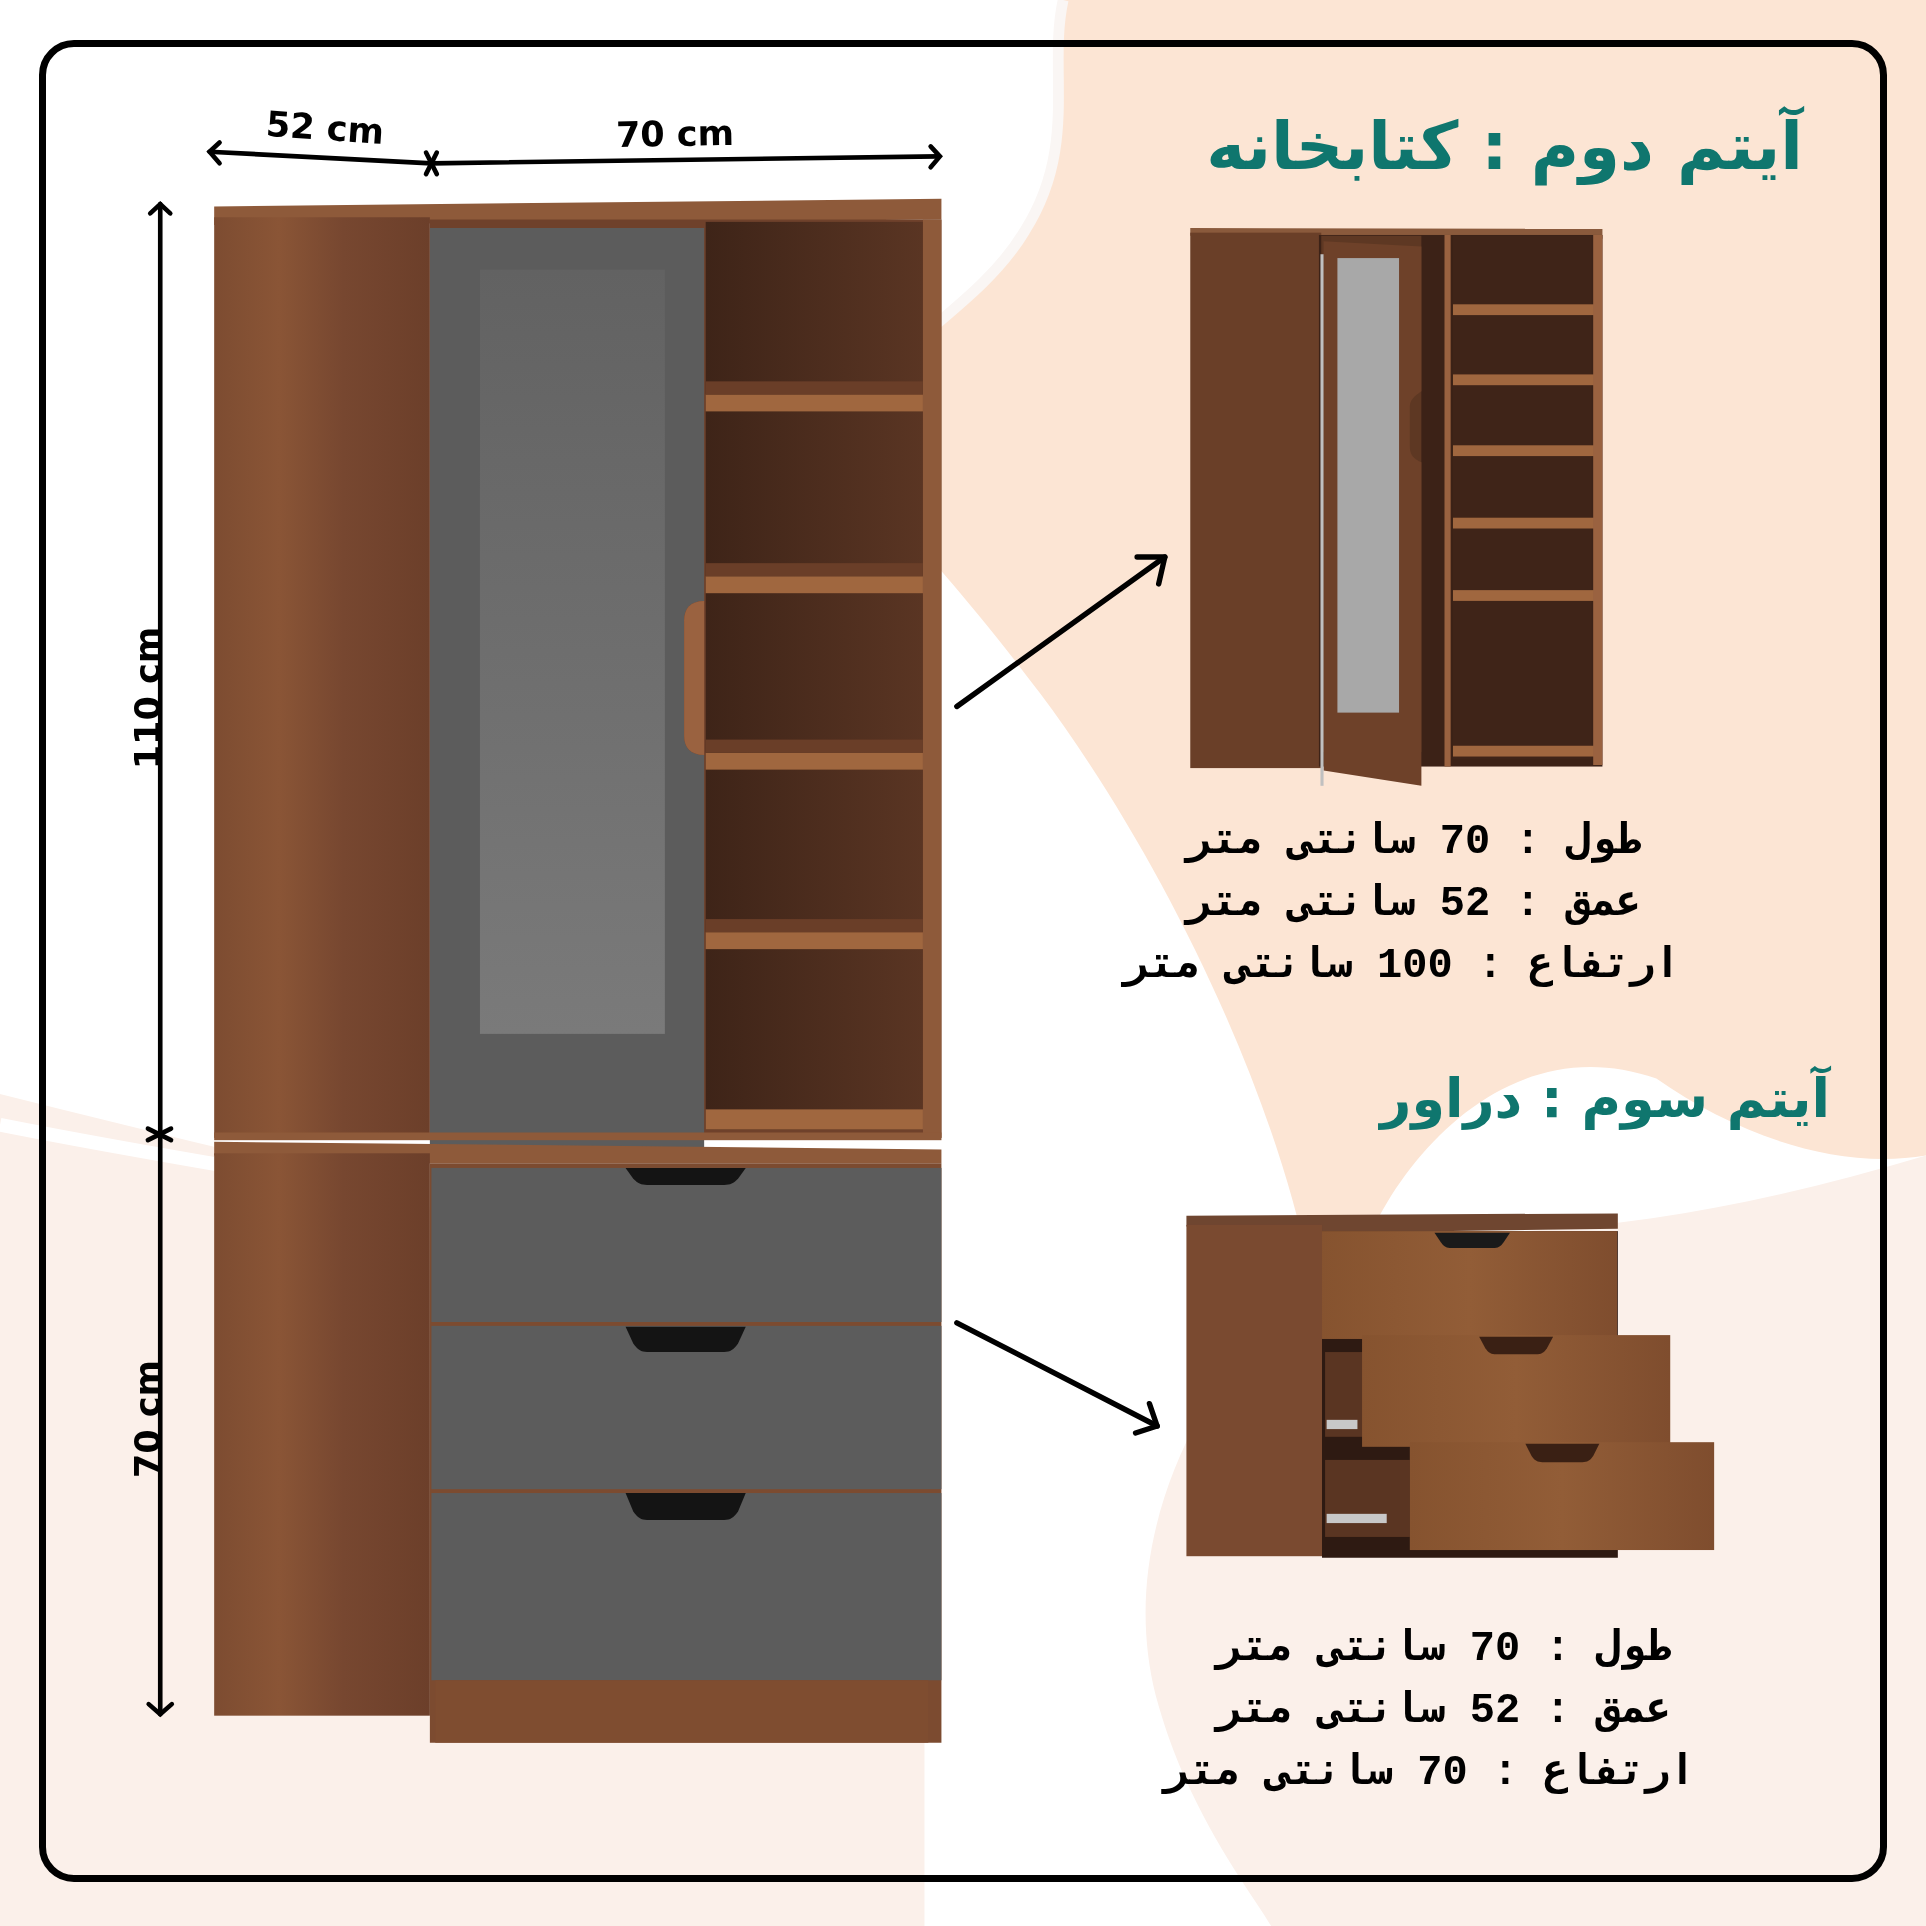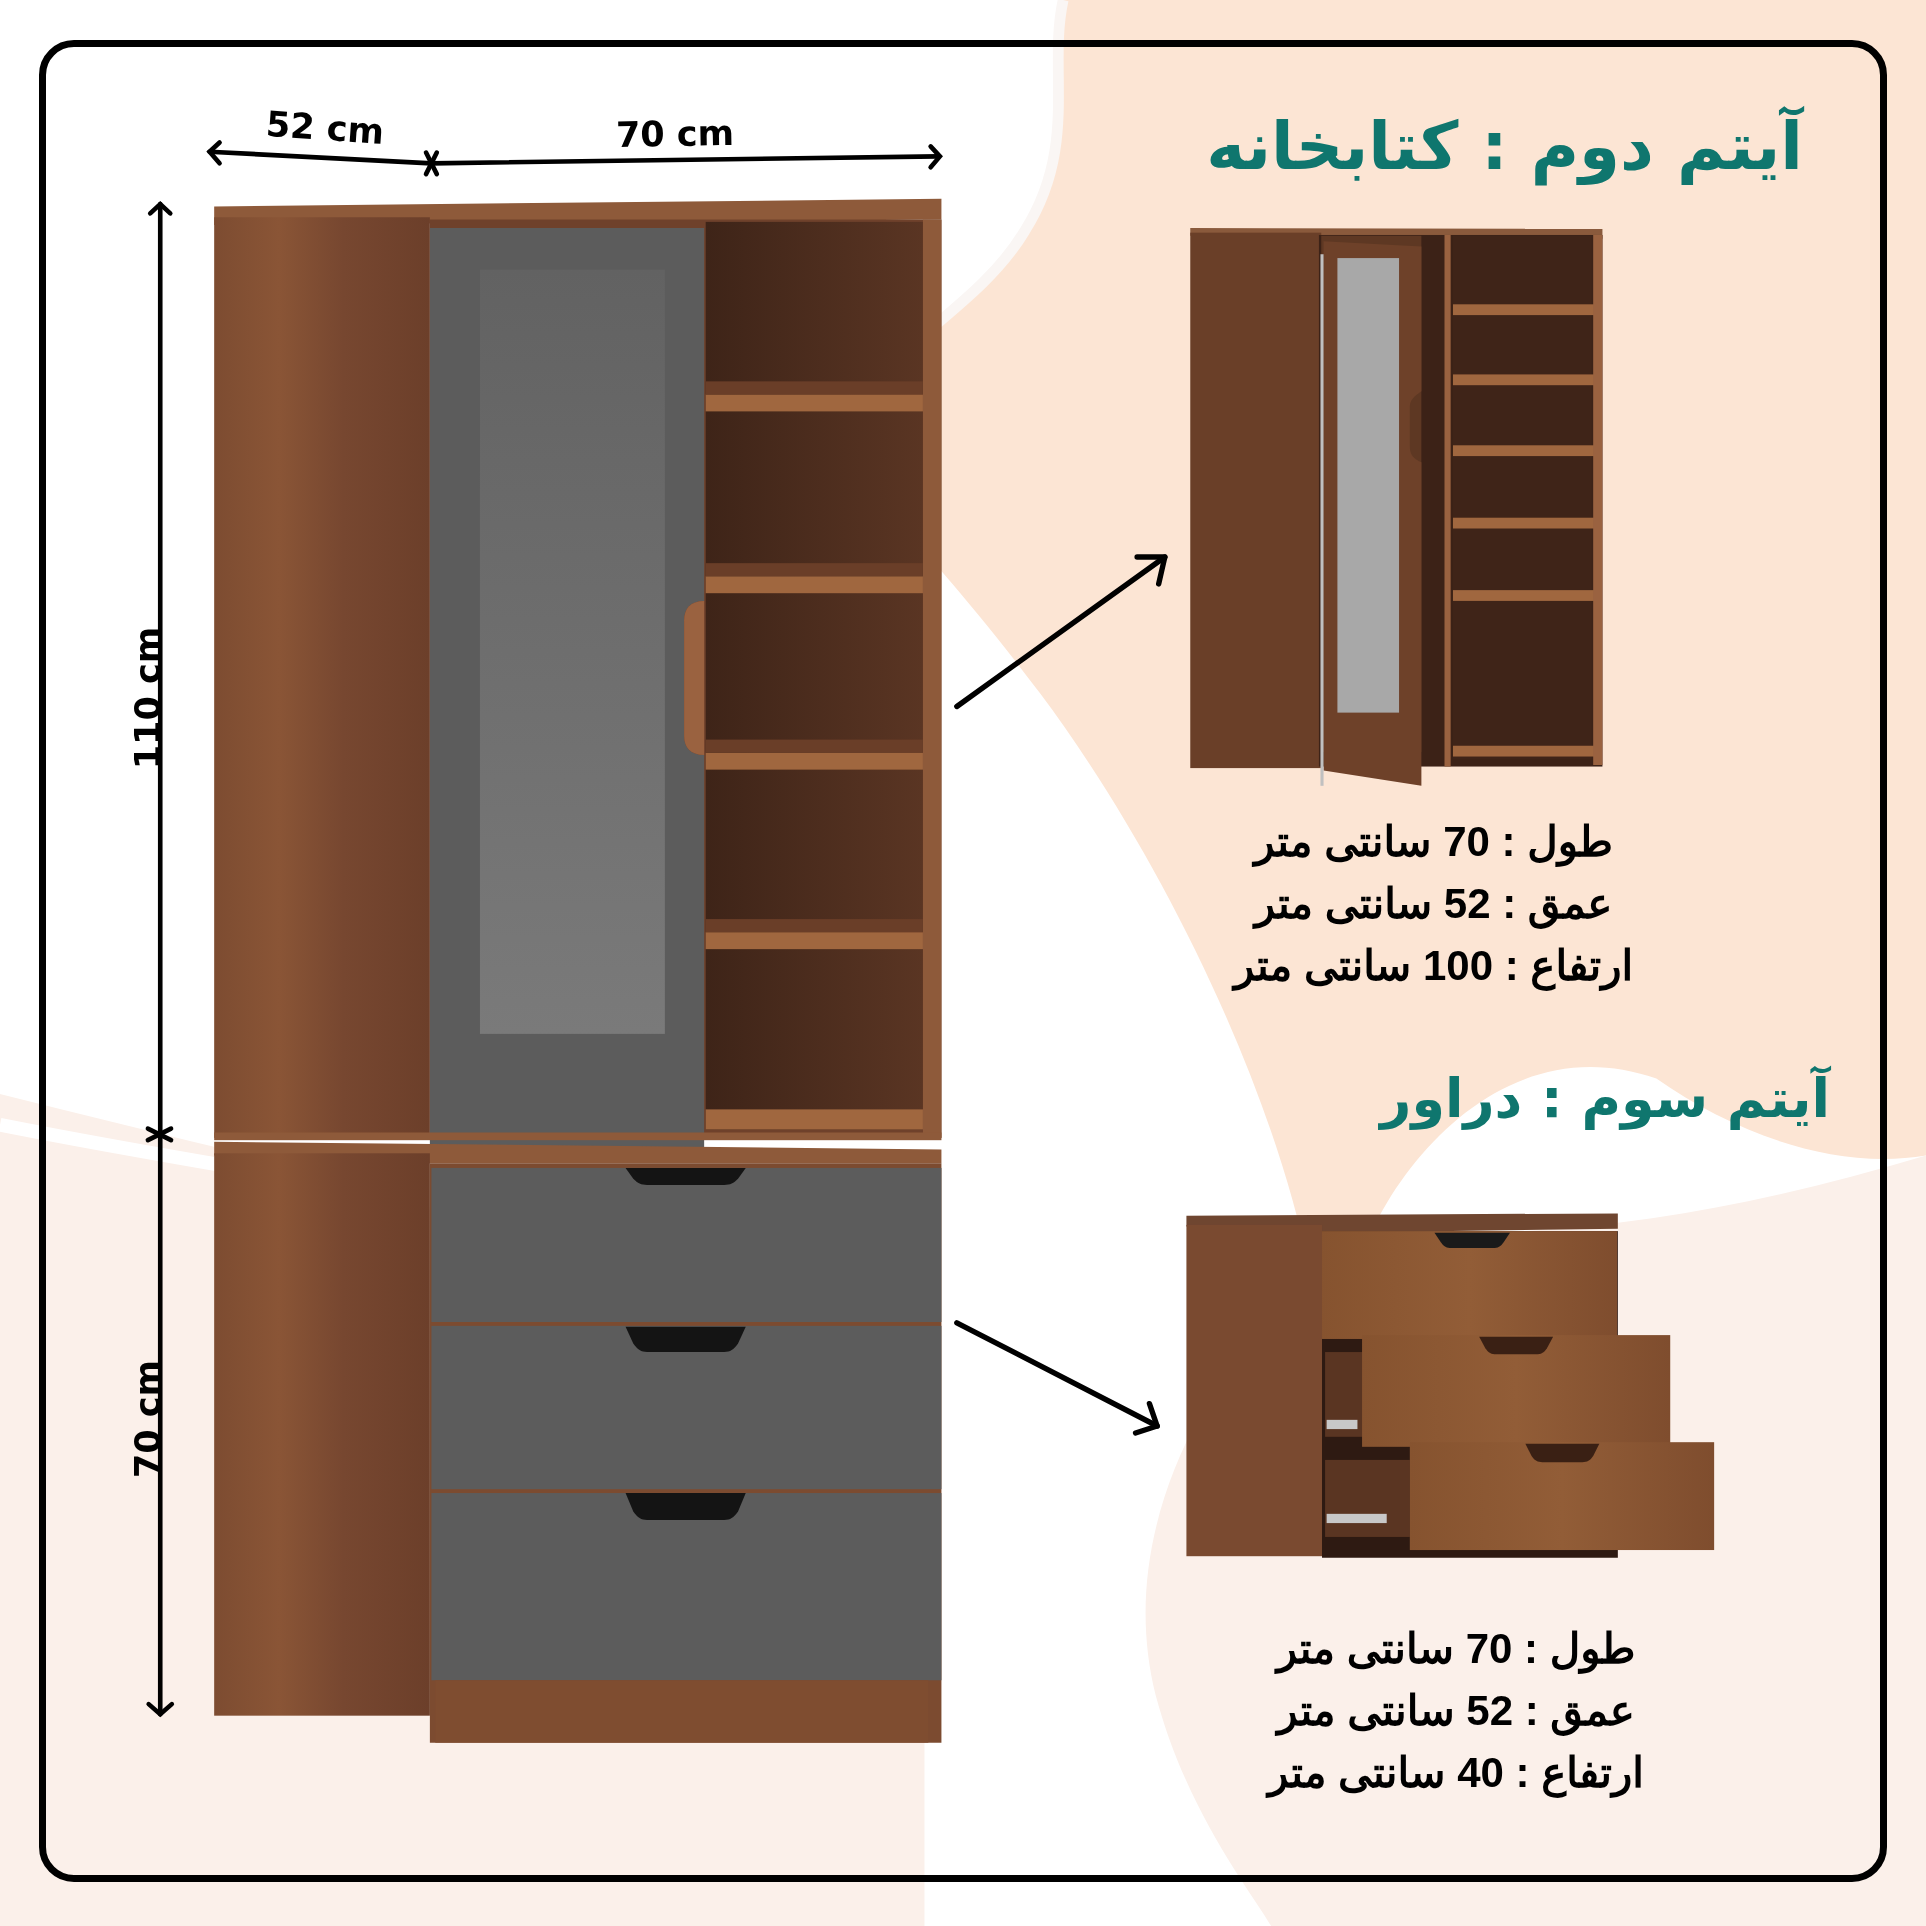--- a/index.html
+++ b/index.html
@@ -14,22 +14,22 @@
     border: 7.7px solid #000; border-radius: 35px; box-sizing: border-box;
   }
   .art { position: absolute; left: 0; top: 0; width: 1926px; height: 1926px; }
   .title {
     position: absolute; direction: rtl; font-weight: bold; color: #0f766e;
     font-family: "DejaVu Sans", sans-serif; white-space: nowrap;
   }
   .title-2 { right: 123px; top: 108px; font-size: 66px; }
   .title-3 { right: 96px; top: 1067px; font-size: 54px; }
   .specs {
-    position: absolute; direction: rtl; text-align: center; font-weight: bold;
-    color: #000; font-family: Liberation Sans, sans-serif;
+    position: absolute; direction: rtl; text-align: left; font-weight: bold;
+    color: #000; font-family: Liberation Mono, monospace;
   }
   .specs .line { font-size: 42px; line-height: 62px; white-space: nowrap; }
   .specs-2 { left: 1187px; width: 493px; top: 811px; }
   .specs-3 { left: 1217px; width: 478px; top: 1618px; }
   .dim {
     position: absolute; font-family: "DejaVu Sans", sans-serif; font-weight: bold;
     color: #000; font-size: 35px; white-space: nowrap;
   }
   .dim-52 { left: 266px; top: 108px; transform: rotate(4deg); }
   .dim-70w { left: 616px; top: 114px; transform: rotate(-1deg); }
@@ -185,15 +185,15 @@
 <div class="specs specs-2">
   <div class="line">طول : 70 سانتی متر</div>
   <div class="line">عمق : 52 سانتی متر</div>
   <div class="line">ارتفاع : 100 سانتی متر</div>
 </div>
 
 <div class="title title-3">آیتم سوم : دراور</div>
 <div class="specs specs-3">
   <div class="line">طول : 70 سانتی متر</div>
   <div class="line">عمق : 52 سانتی متر</div>
-  <div class="line">ارتفاع : 40 سانتی متر</div>
+  <div class="line">ارتفاع : 70 سانتی متر</div>
 </div>
 
 
 </body></html>

